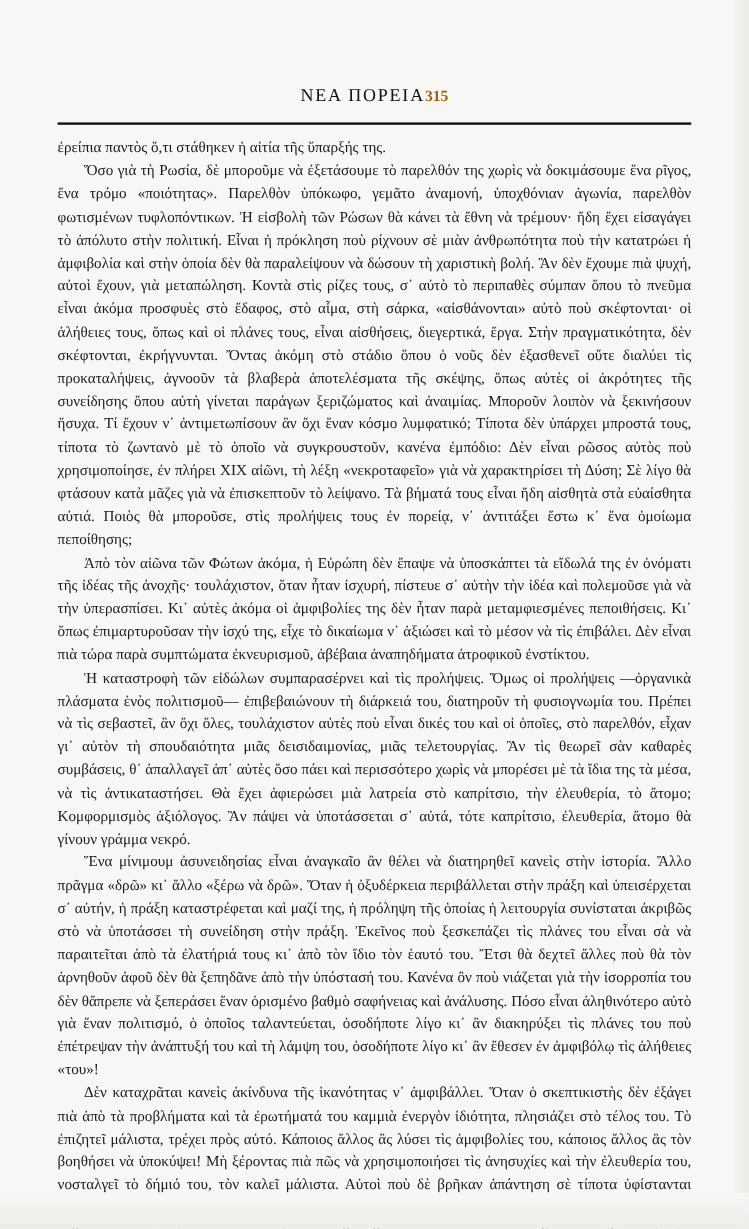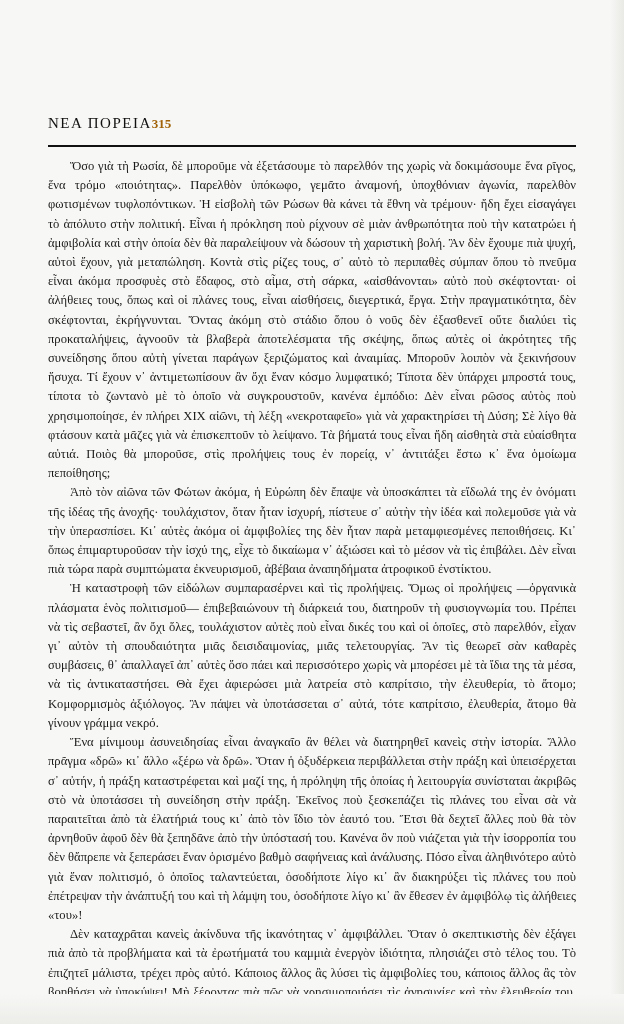--- a/index.html
+++ b/index.html
@@ -7,23 +7,22 @@
     width: 624px; height: 1024px; overflow: hidden;
     background: #f7f7f5;
     position: relative;
     font-family: "DejaVu Serif", serif;
     color: #1a1a1a;
   }
   .page {
     position: absolute; left: 48px; top: 72px; width: 528px;
   }
   .header {
-    display: flex; justify-content: flex-start; align-items: baseline;
+    display: flex; justify-content: center; align-items: baseline;
     height: 22px;
-    margin-top: 43px;
   }
   .header .title {
     font-family: "Liberation Serif", serif;
     font-size: 15px; letter-spacing: 1.5px; color: #111;
   }
   .header .pageno {
     font-family: "Liberation Serif", serif;
     font-size: 13px; font-weight: bold; color: #a16207;
   }
   .rule { height: 2px; background: #111; margin-top: 8px; margin-bottom: 10px; }
@@ -49,20 +48,21 @@
 </head>
 <body>
 
 <div class="page">
   <div class="header">
     <span class="title">ΝΕΑ ΠΟΡΕΙΑ</span>
     <span class="pageno">315</span>
   </div>
   <div class="rule"></div>
   <div class="body">
+    <p class="first">ἐρείπια παντὸς ὅ,τι στάθηκεν ἡ αἰτία τῆς ὕπαρξής της.</p>
     <p>Ὅσο γιὰ τὴ Ρωσία, δὲ μποροῦμε νὰ ἐξετάσουμε τὸ παρελθόν της χωρὶς νὰ δοκιμάσουμε ἕνα ρῖγος, ἕνα τρόμο «ποιότητας». Παρελθὸν ὑπόκωφο, γεμᾶτο ἀναμονή, ὑποχθόνιαν ἀγωνία, παρελθὸν φωτισμένων τυφλοπόντικων. Ἡ εἰσβολὴ τῶν Ρώσων θὰ κάνει τὰ ἔθνη νὰ τρέμουν· ἤδη ἔχει εἰσαγάγει τὸ ἀπόλυτο στὴν πολιτική. Εἶναι ἡ πρόκληση ποὺ ρίχνουν σὲ μιὰν ἀνθρωπότητα ποὺ τὴν κατατρώει ἡ ἀμφιβολία καὶ στὴν ὁποία δὲν θὰ παραλείψουν νὰ δώσουν τὴ χαριστικὴ βολή. Ἂν δὲν ἔχουμε πιὰ ψυχή, αὐτοὶ ἔχουν, γιὰ μεταπώληση. Κοντὰ στὶς ρίζες τους, σ᾽ αὐτὸ τὸ περιπαθὲς σύμπαν ὅπου τὸ πνεῦμα εἶναι ἀκόμα προσφυὲς στὸ ἔδαφος, στὸ αἷμα, στὴ σάρκα, «αἰσθάνονται» αὐτὸ ποὺ σκέφτονται· οἱ ἀλήθειες τους, ὅπως καὶ οἱ πλάνες τους, εἶναι αἰσθήσεις, διεγερτικά, ἔργα. Στὴν πραγματικότητα, δὲν σκέφτονται, ἐκρήγνυνται. Ὄντας ἀκόμη στὸ στάδιο ὅπου ὁ νοῦς δὲν ἐξασθενεῖ οὔτε διαλύει τὶς προκαταλήψεις, ἀγνοοῦν τὰ βλαβερὰ ἀποτελέσματα τῆς σκέψης, ὅπως αὐτὲς οἱ ἀκρότητες τῆς συνείδησης ὅπου αὐτὴ γίνεται παράγων ξεριζώματος καὶ ἀναιμίας. Μποροῦν λοιπὸν νὰ ξεκινήσουν ἥσυχα. Τί ἔχουν ν᾽ ἀντιμετωπίσουν ἂν ὄχι ἕναν κόσμο λυμφατικό; Τίποτα δὲν ὑπάρχει μπροστά τους, τίποτα τὸ ζωντανὸ μὲ τὸ ὁποῖο νὰ συγκρουστοῦν, κανένα ἐμπόδιο: Δὲν εἶναι ρῶσος αὐτὸς ποὺ χρησιμοποίησε, ἐν πλήρει XIX αἰῶνι, τὴ λέξη «νεκροταφεῖο» γιὰ νὰ χαρακτηρίσει τὴ Δύση; Σὲ λίγο θὰ φτάσουν κατὰ μᾶζες γιὰ νὰ ἐπισκεπτοῦν τὸ λείψανο. Τὰ βήματά τους εἶναι ἤδη αἰσθητὰ στὰ εὐαίσθητα αὐτιά. Ποιὸς θὰ μποροῦσε, στὶς προλήψεις τους ἐν πορείᾳ, ν᾽ ἀντιτάξει ἔστω κ᾽ ἕνα ὁμοίωμα πεποίθησης;</p>
     <p>Ἀπὸ τὸν αἰῶνα τῶν Φώτων ἀκόμα, ἡ Εὐρώπη δὲν ἔπαψε νὰ ὑποσκάπτει τὰ εἴδωλά της ἐν ὀνόματι τῆς ἰδέας τῆς ἀνοχῆς· τουλάχιστον, ὅταν ἦταν ἰσχυρή, πίστευε σ᾽ αὐτὴν τὴν ἰδέα καὶ πολεμοῦσε γιὰ νὰ τὴν ὑπερασπίσει. Κι᾽ αὐτὲς ἀκόμα οἱ ἀμφιβολίες της δὲν ἦταν παρὰ μεταμφιεσμένες πεποιθήσεις. Κι᾽ ὅπως ἐπιμαρτυροῦσαν τὴν ἰσχύ της, εἶχε τὸ δικαίωμα ν᾽ ἀξιώσει καὶ τὸ μέσον νὰ τὶς ἐπιβάλει. Δὲν εἶναι πιὰ τώρα παρὰ συμπτώματα ἐκνευρισμοῦ, ἀβέβαια ἀναπηδήματα ἀτροφικοῦ ἐνστίκτου.</p>
     <p>Ἡ καταστροφὴ τῶν εἰδώλων συμπαρασέρνει καὶ τὶς προλήψεις. Ὅμως οἱ προλήψεις —ὀργανικὰ πλάσματα ἑνὸς πολιτισμοῦ— ἐπιβεβαιώνουν τὴ διάρκειά του, διατηροῦν τὴ φυσιογνωμία του. Πρέπει νὰ τὶς σεβαστεῖ, ἂν ὄχι ὅλες, τουλάχιστον αὐτὲς ποὺ εἶναι δικές του καὶ οἱ ὁποῖες, στὸ παρελθόν, εἶχαν γι᾽ αὐτὸν τὴ σπουδαιότητα μιᾶς δεισιδαιμονίας, μιᾶς τελετουργίας. Ἂν τὶς θεωρεῖ σὰν καθαρὲς συμβάσεις, θ᾽ ἀπαλλαγεῖ ἀπ᾽ αὐτὲς ὅσο πάει καὶ περισσότερο χωρὶς νὰ μπορέσει μὲ τὰ ἴδια της τὰ μέσα, νὰ τὶς ἀντικαταστήσει. Θὰ ἔχει ἀφιερώσει μιὰ λατρεία στὸ καπρίτσιο, τὴν ἐλευθερία, τὸ ἄτομο; Κομφορμισμὸς ἀξιόλογος. Ἂν πάψει νὰ ὑποτάσσεται σ᾽ αὐτά, τότε καπρίτσιο, ἐλευθερία, ἄτομο θὰ γίνουν γράμμα νεκρό.</p>
     <p>Ἕνα μίνιμουμ ἀσυνειδησίας εἶναι ἀναγκαῖο ἂν θέλει νὰ διατηρηθεῖ κανεὶς στὴν ἱστορία. Ἄλλο πρᾶγμα «δρῶ» κι᾽ ἄλλο «ξέρω νὰ δρῶ». Ὅταν ἡ ὀξυδέρκεια περιβάλλεται στὴν πράξη καὶ ὑπεισέρχεται σ᾽ αὐτήν, ἡ πράξη καταστρέφεται καὶ μαζί της, ἡ πρόληψη τῆς ὁποίας ἡ λειτουργία συνίσταται ἀκριβῶς στὸ νὰ ὑποτάσσει τὴ συνείδηση στὴν πράξη. Ἐκεῖνος ποὺ ξεσκεπάζει τὶς πλάνες του εἶναι σὰ νὰ παραιτεῖται ἀπὸ τὰ ἐλατήριά τους κι᾽ ἀπὸ τὸν ἴδιο τὸν ἑαυτό του. Ἔτσι θὰ δεχτεῖ ἄλλες ποὺ θὰ τὸν ἀρνηθοῦν ἀφοῦ δὲν θὰ ξεπηδᾶνε ἀπὸ τὴν ὑπόστασή του. Κανένα ὂν ποὺ νιάζεται γιὰ τὴν ἰσορροπία του δὲν θἄπρεπε νὰ ξεπεράσει ἕναν ὁρισμένο βαθμὸ σαφήνειας καὶ ἀνάλυσης. Πόσο εἶναι ἀληθινότερο αὐτὸ γιὰ ἕναν πολιτισμό, ὁ ὁποῖος ταλαντεύεται, ὁσοδήποτε λίγο κι᾽ ἂν διακηρύξει τὶς πλάνες του ποὺ ἐπέτρεψαν τὴν ἀνάπτυξή του καὶ τὴ λάμψη του, ὁσοδήποτε λίγο κι᾽ ἂν ἔθεσεν ἐν ἀμφιβόλῳ τὶς ἀλήθειες «του»!</p>
     <p>Δὲν καταχρᾶται κανεὶς ἀκίνδυνα τῆς ἱκανότητας ν᾽ ἀμφιβάλλει. Ὅταν ὁ σκεπτικιστὴς δὲν ἐξάγει πιὰ ἀπὸ τὰ προβλήματα καὶ τὰ ἐρωτήματά του καμμιὰ ἐνεργὸν ἰδιότητα, πλησιάζει στὸ τέλος του. Τὸ ἐπιζητεῖ μάλιστα, τρέχει πρὸς αὐτό. Κάποιος ἄλλος ἂς λύσει τὶς ἀμφιβολίες του, κάποιος ἄλλος ἂς τὸν βοηθήσει νὰ ὑποκύψει! Μὴ ξέροντας πιὰ πῶς νὰ χρησιμοποιήσει τὶς ἀνησυχίες καὶ τὴν ἐλευθερία του, νοσταλγεῖ τὸ δήμιό του, τὸν καλεῖ μάλιστα. Αὐτοὶ ποὺ δὲ βρῆκαν ἀπάντηση σὲ τίποτα ὑφίστανται καλύτερα τὰ ἐπακόλουθα τῆς τυραννίας ἀπὸ κείνους ποὺ βρῆκαν ἀπάντηση σ᾽ ὅλα. Ἔτσι, ὅταν πεθαίνουν, οἱ ἐρασιτέχνες κάνουν λιγώτερο θόρυβο ἀπὸ τοὺς φανατικούς. Κατὰ τὴν Ἐπανάσταση, πολλοὶ εὐ-</p>
   </div>
 </div>
 <div class="edge"></div>
 <div class="bottom-shade"></div>
 

